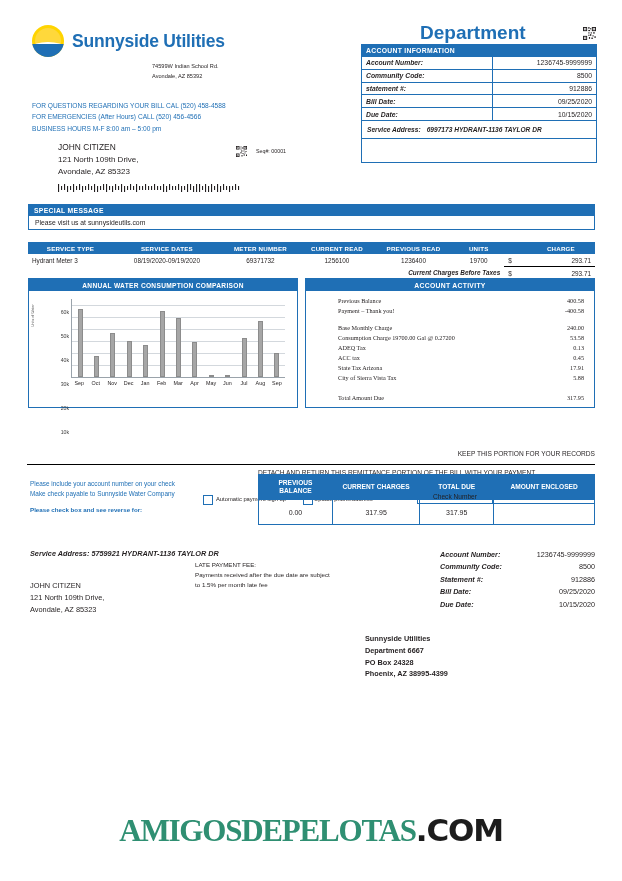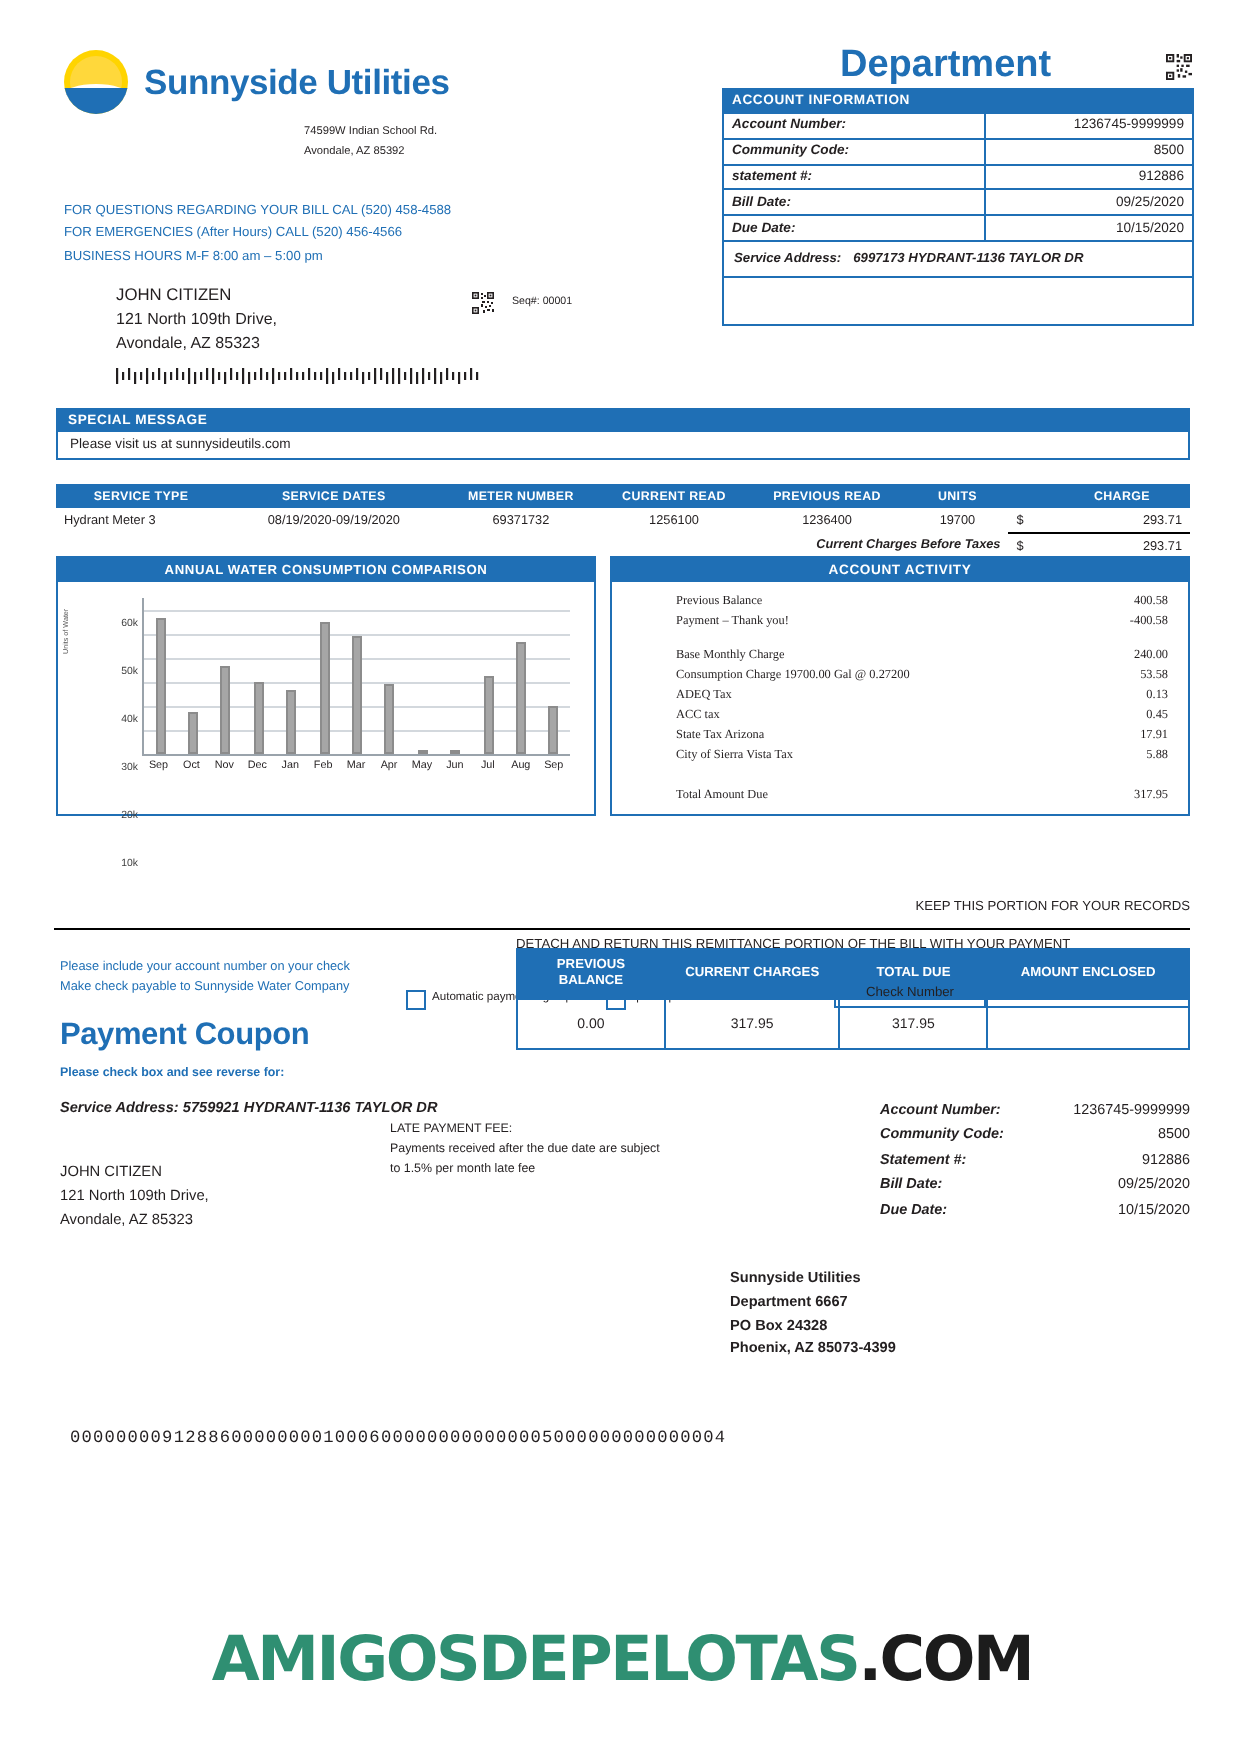--- a/index.html
+++ b/index.html
@@ -104,21 +104,21 @@
   #late-fee{position:absolute;left:195px;top:560px;width:135px;font-size:6.2px;line-height:1.62;}
   #low-acct{position:absolute;left:440px;top:549px;width:155px;font-size:7.2px;}
   .low-row{display:flex;justify-content:space-between;line-height:1.73;}
   .low-row .k{font-style:italic;font-weight:bold;}
   #remit-addr{position:absolute;left:365px;top:633px;font-size:7.3px;font-weight:bold;line-height:1.62;}
 
   #micr{position:absolute;left:35px;top:714px;font-family:"Liberation Mono",monospace;font-size:8.6px;letter-spacing:.6px;}
 
   
   #wm{position:absolute;left:0;top:812px;width:622px;text-align:center;font-size:31px;font-weight:bold;letter-spacing:-1.2px;font-family:"DejaVu Sans",sans-serif;}
-  #wm .g{color:#2f8f72;}
+  #wm .g{color:#2f8f72;font-family:Liberation Serif, serif;}
   #wm .d{color:#1c1c1c;}
 </style>
 </head>
 <body>
 
 <div class="page">
 
   <div id="header">
 
     <div id="logo-wrap">
@@ -487,21 +487,20 @@
     <div id="keep-txt">KEEP THIS PORTION FOR YOUR RECORDS</div>
     <div id="rule"></div>
     <div id="detach">DETACH AND RETURN THIS REMITTANCE PORTION OF THE BILL WITH YOUR PAYMENT</div>
   </div>
 
   <div id="coupon-left">
     <div id="coupon-note">
       <div>Please include your account number on your check</div>
       <div>Make check payable to Sunnyside Water Company</div>
     </div>
-    <div id="coupon-title">Payment Coupon</div>
     <div id="coupon-check-lbl">Please check box and see reverse for:</div>
   </div>
   <div id="chk1" class="chk"></div>
   <div id="chk1lbl">Automatic payment sign up</div>
   <div id="chk2" class="chk"></div>
   <div id="chk2lbl">Update phone/address</div>
 
   <table id="rem-table">
     <colgroup>
         <col style="width:22%">
@@ -560,22 +559,21 @@
     <div class="low-row">
       <span class="k">Due Date:</span>
       <span>10/15/2020</span>
     </div>
   </div>
 
   <div id="remit-addr">
     <div>Sunnyside Utilities</div>
     <div>Department 6667</div>
     <div>PO Box 24328</div>
-    <div>Phoenix, AZ 85073-4399</div>
-  </div>
-
-  <div id="micr">000000009128860000000010006000000000000005000000000000004</div>
+    <div>Phoenix, AZ 38995-4399</div>
+  </div>
+
 
   <div id="wm">
     <span class="g">AMIGOSDEPELOTAS</span><span class="d">.COM</span>
   </div>
 
 </div>
 
 </body></html>

